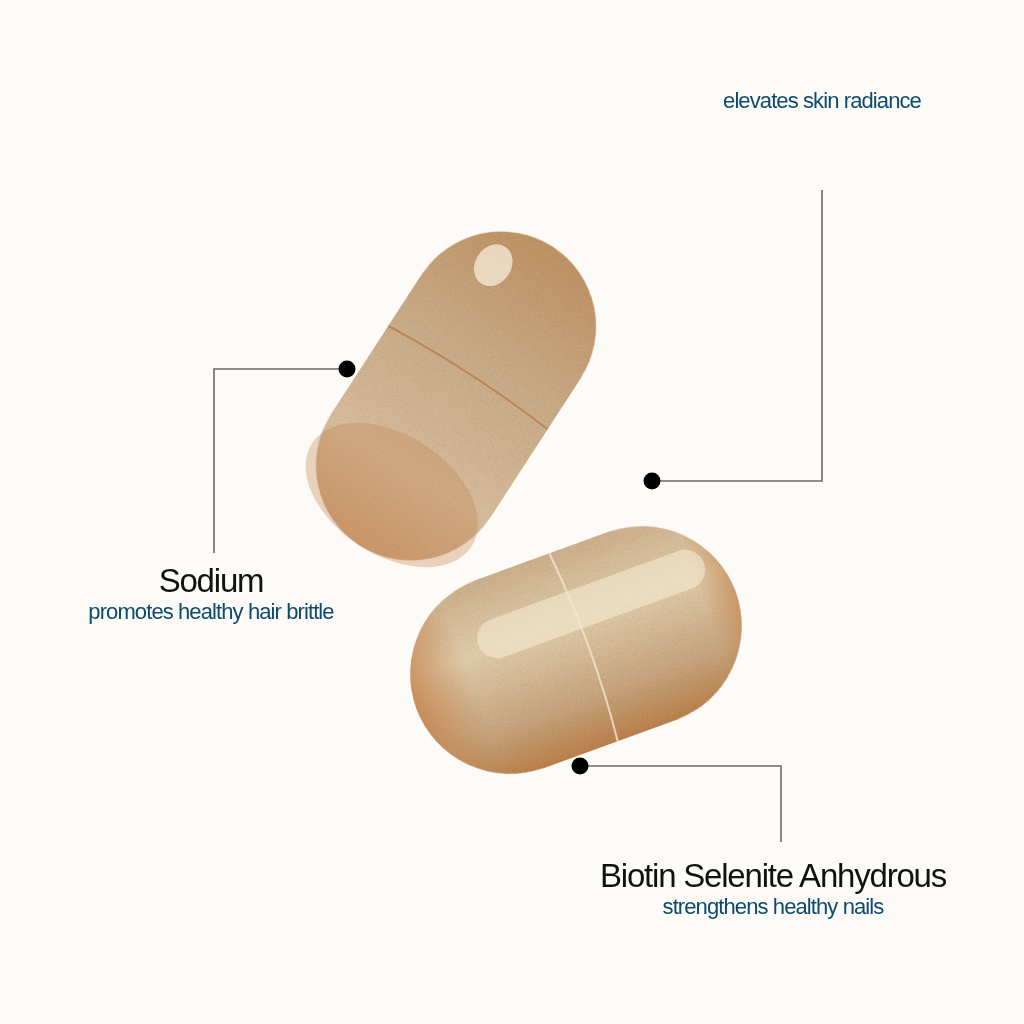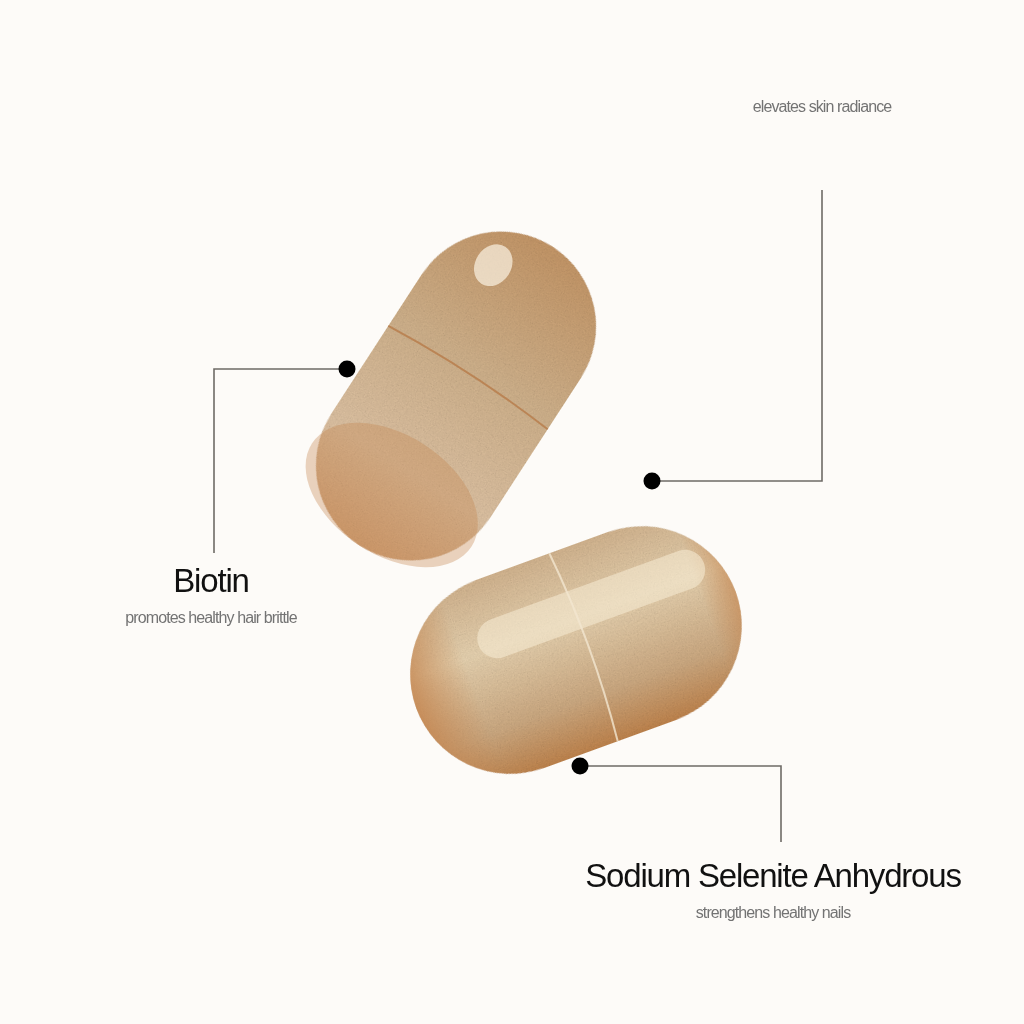--- a/index.html
+++ b/index.html
@@ -33,25 +33,24 @@
     .label .name {
       display: block;
       font-size: 33px;
       letter-spacing: -1.2px;
       line-height: 36px;
       color: #111;
       font-weight: 400;
     }
     .label .desc {
       display: block;
-      font-size: 16px;
+      font-size: 22px;
       letter-spacing: -0.9px;
       line-height: 26px;
-      color: #737373;
-      margin-top: 6px;
+      color: #0c4a6e;
     }
     #label-riboflavin { left: 672px; top: 88px; width: 300px; }
     #label-biotin { left: 30px; top: 563px; width: 362px; }
     #label-selenite { left: 540px; top: 858px; width: 466px; }
   </style>
 </head>
 <body>
 
 <div class="stage">
 
@@ -121,22 +120,22 @@
       <polyline points="580,766 781,766 781,842" fill="none" stroke="#6e6b66" stroke-width="1.6"></polyline>
       <circle cx="580" cy="766" r="8.5" fill="#000"></circle>
     </g>
   </svg>
 
   <div class="label" id="label-riboflavin">
     <span class="desc">elevates skin radiance</span>
   </div>
 
   <div class="label" id="label-biotin">
-    <span class="name">Biotin</span>
+    <span class="name">Sodium</span>
     <span class="desc">promotes healthy hair brittle</span>
   </div>
 
   <div class="label" id="label-selenite">
-    <span class="name">Sodium Selenite Anhydrous</span>
+    <span class="name">Biotin Selenite Anhydrous</span>
     <span class="desc">strengthens healthy nails</span>
   </div>
 
 </div>
 
 </body></html>

